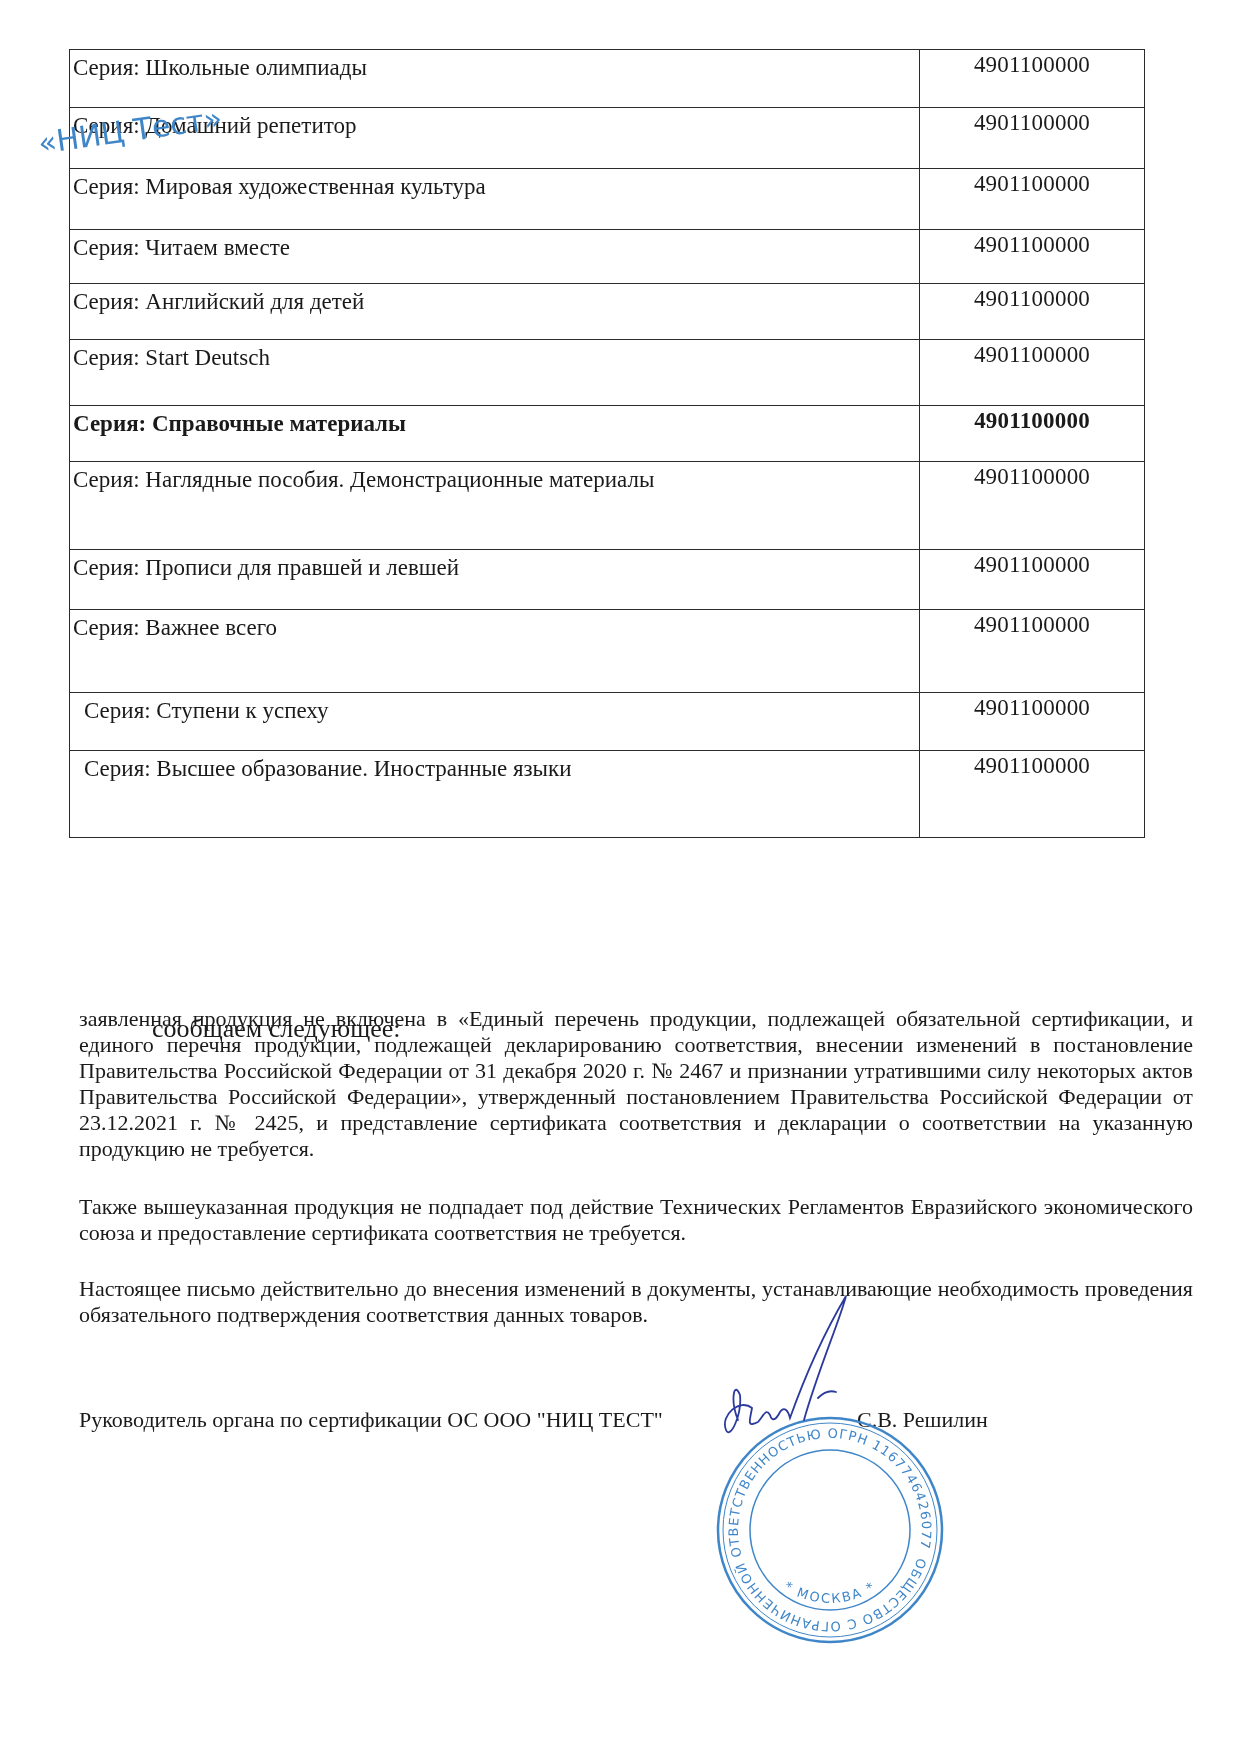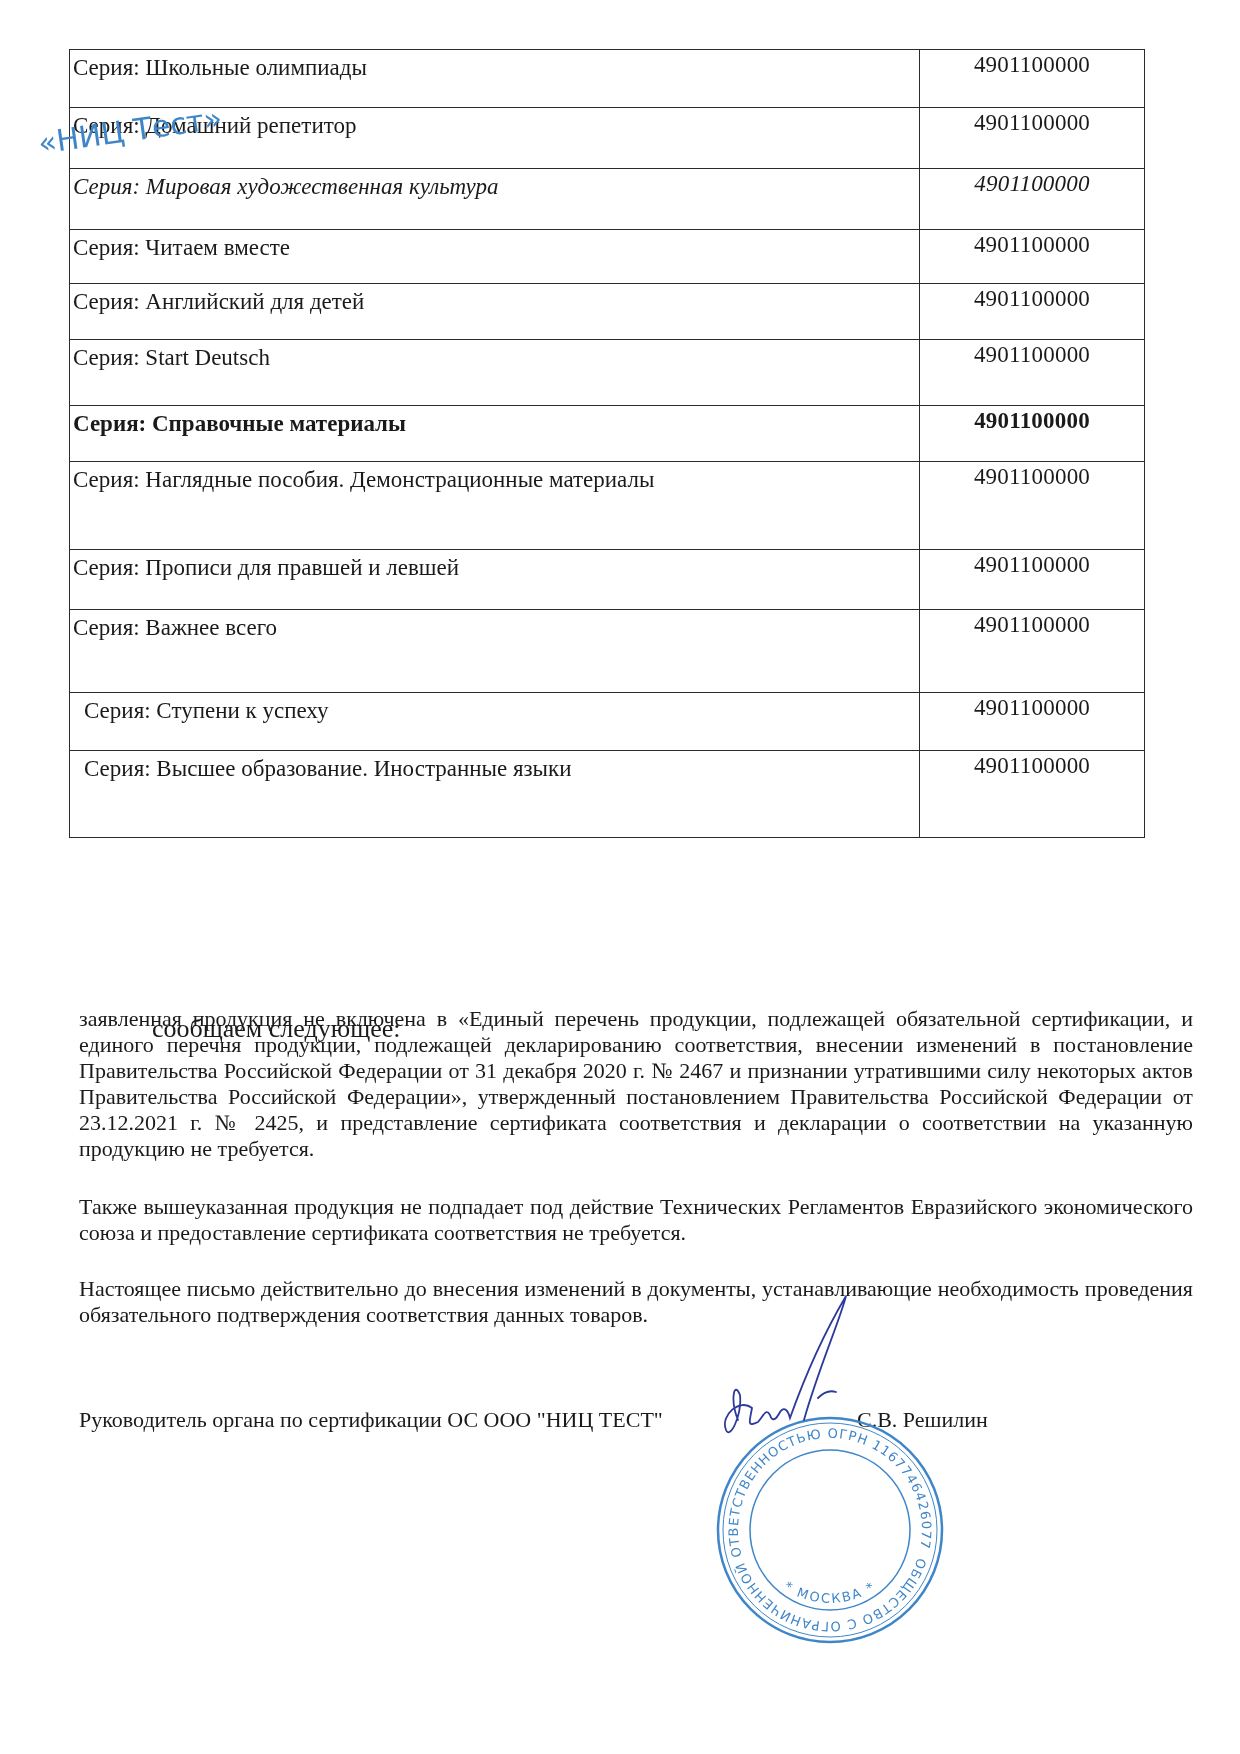--- a/index.html
+++ b/index.html
@@ -42,21 +42,21 @@
   <table class="series-table">
     <tbody id="table-body">
         <tr style="height: 58px;">
           <td class="name">Серия: Школьные олимпиады</td>
           <td class="code">4901100000</td>
         </tr>
         <tr style="height: 61px;">
           <td class="name">Серия: Домашний репетитор</td>
           <td class="code">4901100000</td>
         </tr>
-        <tr style="height: 61px; font-style: italic;">
+        <tr style="height: 61px;">
           <td class="name">Серия: Мировая художественная культура</td>
           <td class="code">4901100000</td>
         </tr>
         <tr style="height: 54px;">
           <td class="name">Серия: Читаем вместе</td>
           <td class="code">4901100000</td>
         </tr>
         <tr style="height: 56px;">
           <td class="name">Серия: Английский для детей</td>
           <td class="code">4901100000</td>

